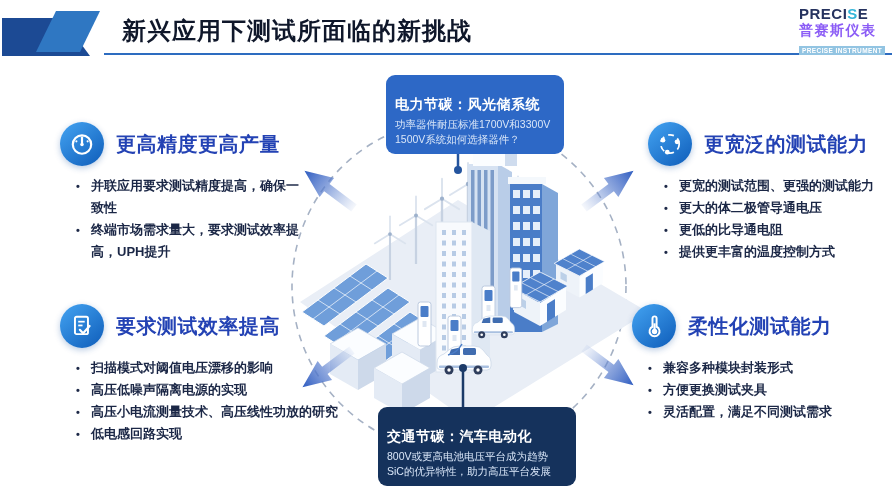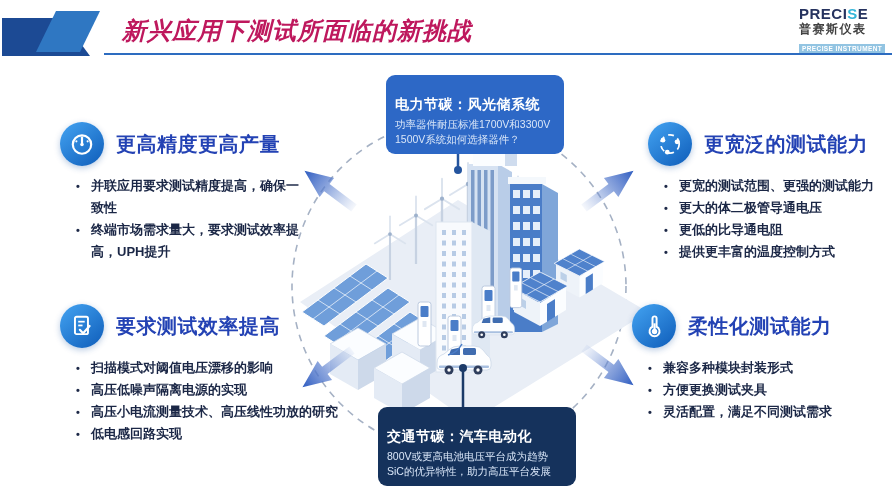--- a/index.html
+++ b/index.html
@@ -5,30 +5,30 @@
   html,body { margin:0; padding:0; background:#888; }
   .slide {
     position:relative; width:892px; height:504px; margin:0 auto;
     background:#ffffff; overflow:hidden;
     font-family:"Liberation Sans","DejaVu Sans",sans-serif;
   }
   
   .ribbon { position:absolute; left:0; top:6px; z-index:4; }
   .page-title {
     position:absolute; left:122px; top:15px; z-index:4;
-    font-size:24px; font-weight:bold; color:#be185d; letter-spacing:1px;font-style:italic;
+    font-size:24px; font-weight:bold; color:#0f172a; letter-spacing:1px;
   }
   .header-underline {
     position:absolute; left:104px; right:0; top:53px; height:2px;
     background:#2d6cc0; z-index:4;
   }
   .logo { position:absolute; right:5px; top:6px; z-index:5; width:88px; text-align:left; }
   .logo-en { font-size:15px; font-weight:bold; color:#26335f; letter-spacing:.5px; line-height:1.05; }
   .logo-en .accent { color:#35b5d9; }
-  .logo-cn { font-size:12px; font-weight:bold; color:#404040; letter-spacing:1.5px; line-height:1.25; }
+  .logo-cn { font-size:14px; font-weight:bold; color:#8b5cf6; letter-spacing:1.5px; line-height:1.25; }
   .logo-tag {
     display:inline-block; font-size:6.5px; font-weight:bold; color:#ffffff;
     background:#92c4e2; padding:1px 3px; letter-spacing:.4px; margin-top:1px;
   }
   
   .quad { position:absolute; z-index:2; }
   .quad-head { display:flex; align-items:center; gap:12px; }
   .icon-circle {
     width:44px; height:44px; border-radius:50%; flex:none;
     background:linear-gradient(140deg,#41a0ef 5%,#1160bc 95%);

